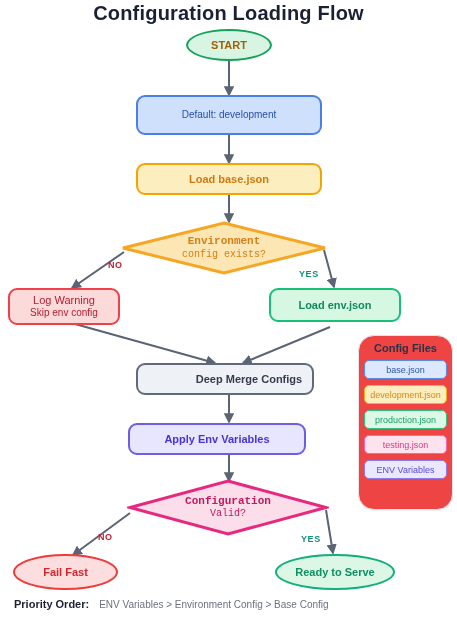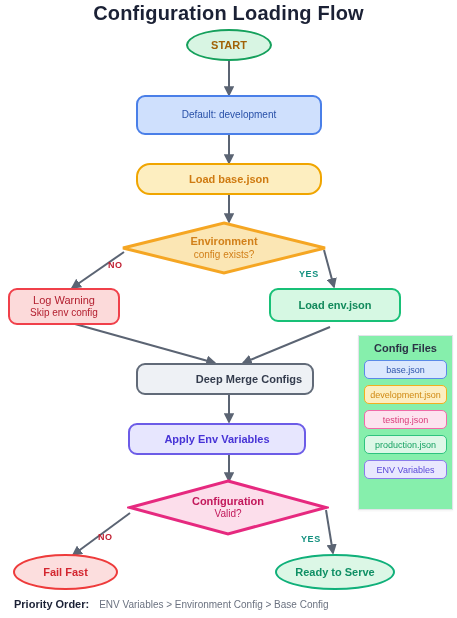--- a/index.html
+++ b/index.html
@@ -111,20 +111,21 @@
   .diamond-label {
     position: absolute;
     inset: 0;
     display: flex;
     flex-direction: column;
     align-items: center;
     justify-content: center;
     text-align: right;
     line-height: 1.2;
     pointer-events: none;
+    font-family: Liberation Mono, monospace;
   }
   .diamond-label .t1 { font-size: 11px; font-weight: bold; white-space: nowrap; }
   .diamond-label .t2 { font-size: 10px; font-weight: normal; white-space: nowrap; }
   .d-env .t1, .d-env .t2 { color: #d2801a; }
   .d-valid .t1, .d-valid .t2 { color: #c2185b; }
 
   
   .edge-label {
     position: absolute;
     font-size: 9px;
@@ -132,23 +133,23 @@
     letter-spacing: 0.6px;
     white-space: nowrap;
   }
   .lbl-no  { color: #c02032; }
   .lbl-yes { color: #12907e; }
 
   
   #legend {
     left: 358px; top: 335px;
     width: 95px; height: 175px;
-    background: #86efac;
+    background: #ef4444;
     border: 1px solid #e2e4ea;
-    border-radius: 0;
+    border-radius: 16px;
     box-sizing: border-box;
     padding-top: 6px;
     box-shadow: 0 1px 2px rgba(0,0,0,0.05);
   }
   #legend-title {
     text-align: center;
     font-size: 11px;
     font-weight: bold;
     color: #2b3245;
     margin-bottom: 6px;
@@ -228,21 +229,21 @@
 <div class="abs" id="page-title">Configuration Loading Flow</div>
 
 <div class="abs node n-start" style="left:186px; top:29px; width:86px; height:32px;">
   <span class="t1">START</span>
 </div>
 
 <div class="abs node rrect n-detect" style="left:136px; top:95px; width:186px; height:40px;">
   <span class="t2">Default: development</span>
 </div>
 
-<div class="abs node rrect n-base" style="left:136px; top:163px; width:186px; height:32px;border-radius:14px;">
+<div class="abs node rrect n-base" style="left:136px; top:163px; width:186px; height:32px;">
   <span class="t1">Load base.json</span>
 </div>
 
 <div class="diamond-wrap d-env" style="left:120px; top:221px; width:208px; height:54px;">
   <svg width="208" height="54" viewBox="0 0 208 54" xmlns="http://www.w3.org/2000/svg">
     <polygon points="104,2 205,27 104,52 3,27" fill="#fbe6b4" stroke="#f5a623" stroke-width="3"></polygon>
   </svg>
   <div class="diamond-label">
     <span class="t1">Environment</span>
     <span class="t2">config exists?</span>
@@ -289,21 +290,21 @@
 </div>
 
 <div class="abs node n-ready" style="left:275px; top:554px; width:120px; height:36px;">
   <span class="t1">Ready to Serve</span>
 </div>
 
 <div class="abs" id="legend">
   <div id="legend-title">Config Files</div>
   <div class="legend-item li-blue">base.json</div>
   <div class="legend-item li-orange">development.json</div>
+  <div class="legend-item li-green">production.json</div>
   <div class="legend-item li-pink">testing.json</div>
-  <div class="legend-item li-green">production.json</div>
   <div class="legend-item li-purple">ENV Variables</div>
 </div>
 
 <div class="abs" id="footer">
   <span id="footer-label">Priority Order:</span>
   <span id="footer-value">ENV Variables &gt; Environment Config &gt; Base Config</span>
 </div>
 
 </body></html>

